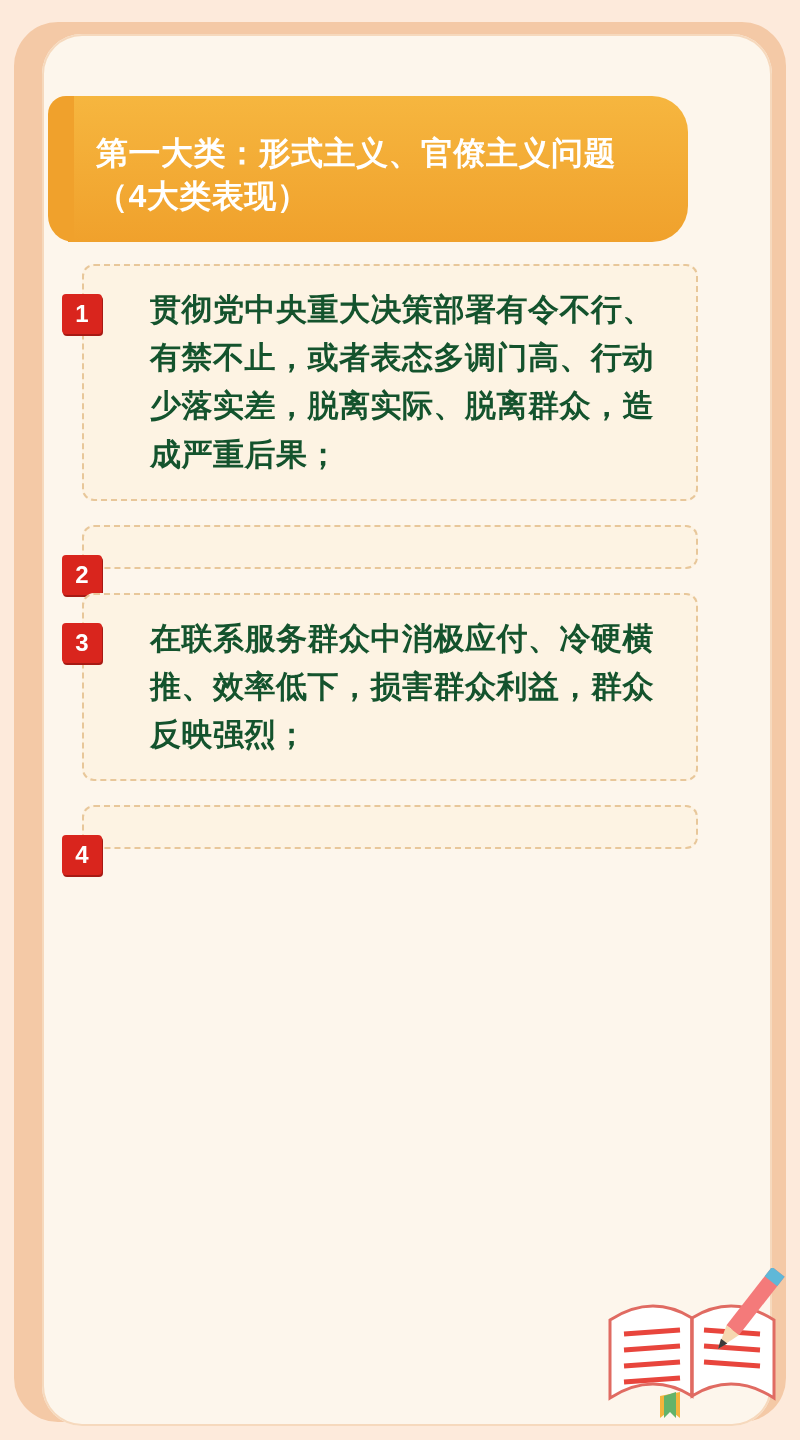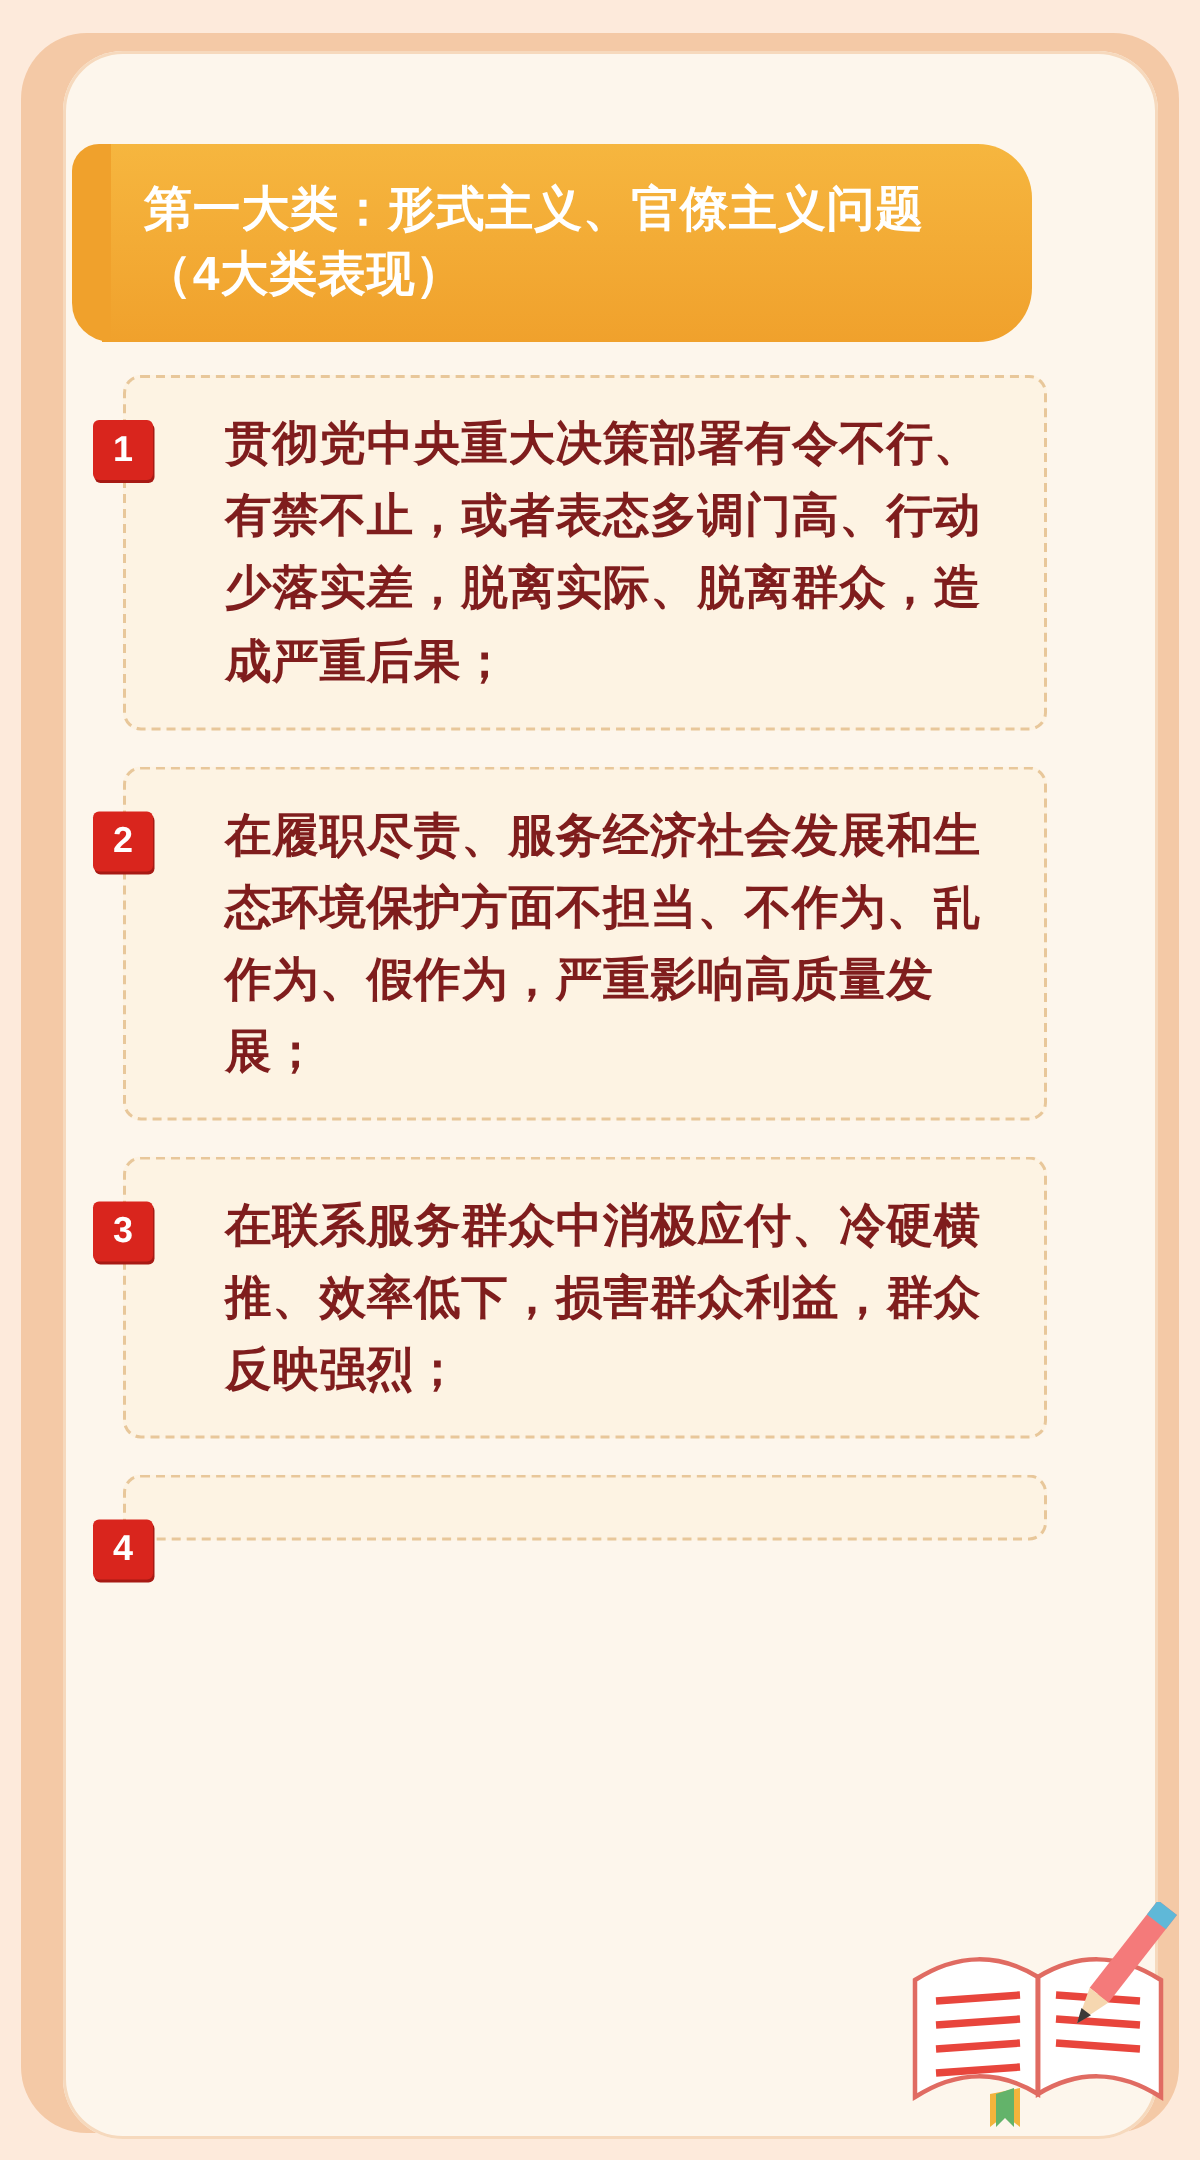--- a/index.html
+++ b/index.html
@@ -50,21 +50,21 @@
     height: 1350px;
   }
   
   .banner {
     position: relative;
     margin-left: 8px;
     margin-top: 38px;
     width: 620px;
     background: linear-gradient(180deg, #f6b63f 0%, #f0a12c 100%);
     border-radius: 0 36px 36px 0;
-    padding: 22px 26px 24px 28px;
+    padding: 36px 26px 24px 28px;
     box-sizing: border-box;
   }
   .banner-tail {
     position: absolute;
     left: -20px;
     top: 0;
     width: 26px;
     height: 100%;
     background: #f0a12c;
     border-radius: 18px 0 0 26px;
@@ -113,21 +113,21 @@
     background: #d9251d;
     color: #ffffff;
     font-size: 24px;
     font-weight: bold;
     line-height: 40px;
     text-align: center;
     border-radius: 4px;
     box-shadow: 1px 2px 0 #a71a14;
   }
   .item-text {
-    color: #7f1d1d;
+    color: #14532d;
     font-size: 31px;
     font-weight: bold;
     line-height: 1.55;
     letter-spacing: 0.5px;
   }
   
   .deco {
     position: absolute;
     right: 10px;
     bottom: 22px;
@@ -152,21 +152,20 @@
 
     <div class="list">
 
       <div class="item">
         <div class="badge">1</div>
         <div class="item-text">贯彻党中央重大决策部署有令不行、有禁不止，或者表态多调门高、行动少落实差，脱离实际、脱离群众，造成严重后果；</div>
       </div>
 
       <div class="item">
         <div class="badge">2</div>
-        <div class="item-text">在履职尽责、服务经济社会发展和生态环境保护方面不担当、不作为、乱作为、假作为，严重影响高质量发展；</div>
       </div>
 
       <div class="item">
         <div class="badge">3</div>
         <div class="item-text">在联系服务群众中消极应付、冷硬横推、效率低下，损害群众利益，群众反映强烈；</div>
       </div>
 
       <div class="item">
         <div class="badge">4</div>
       </div>

